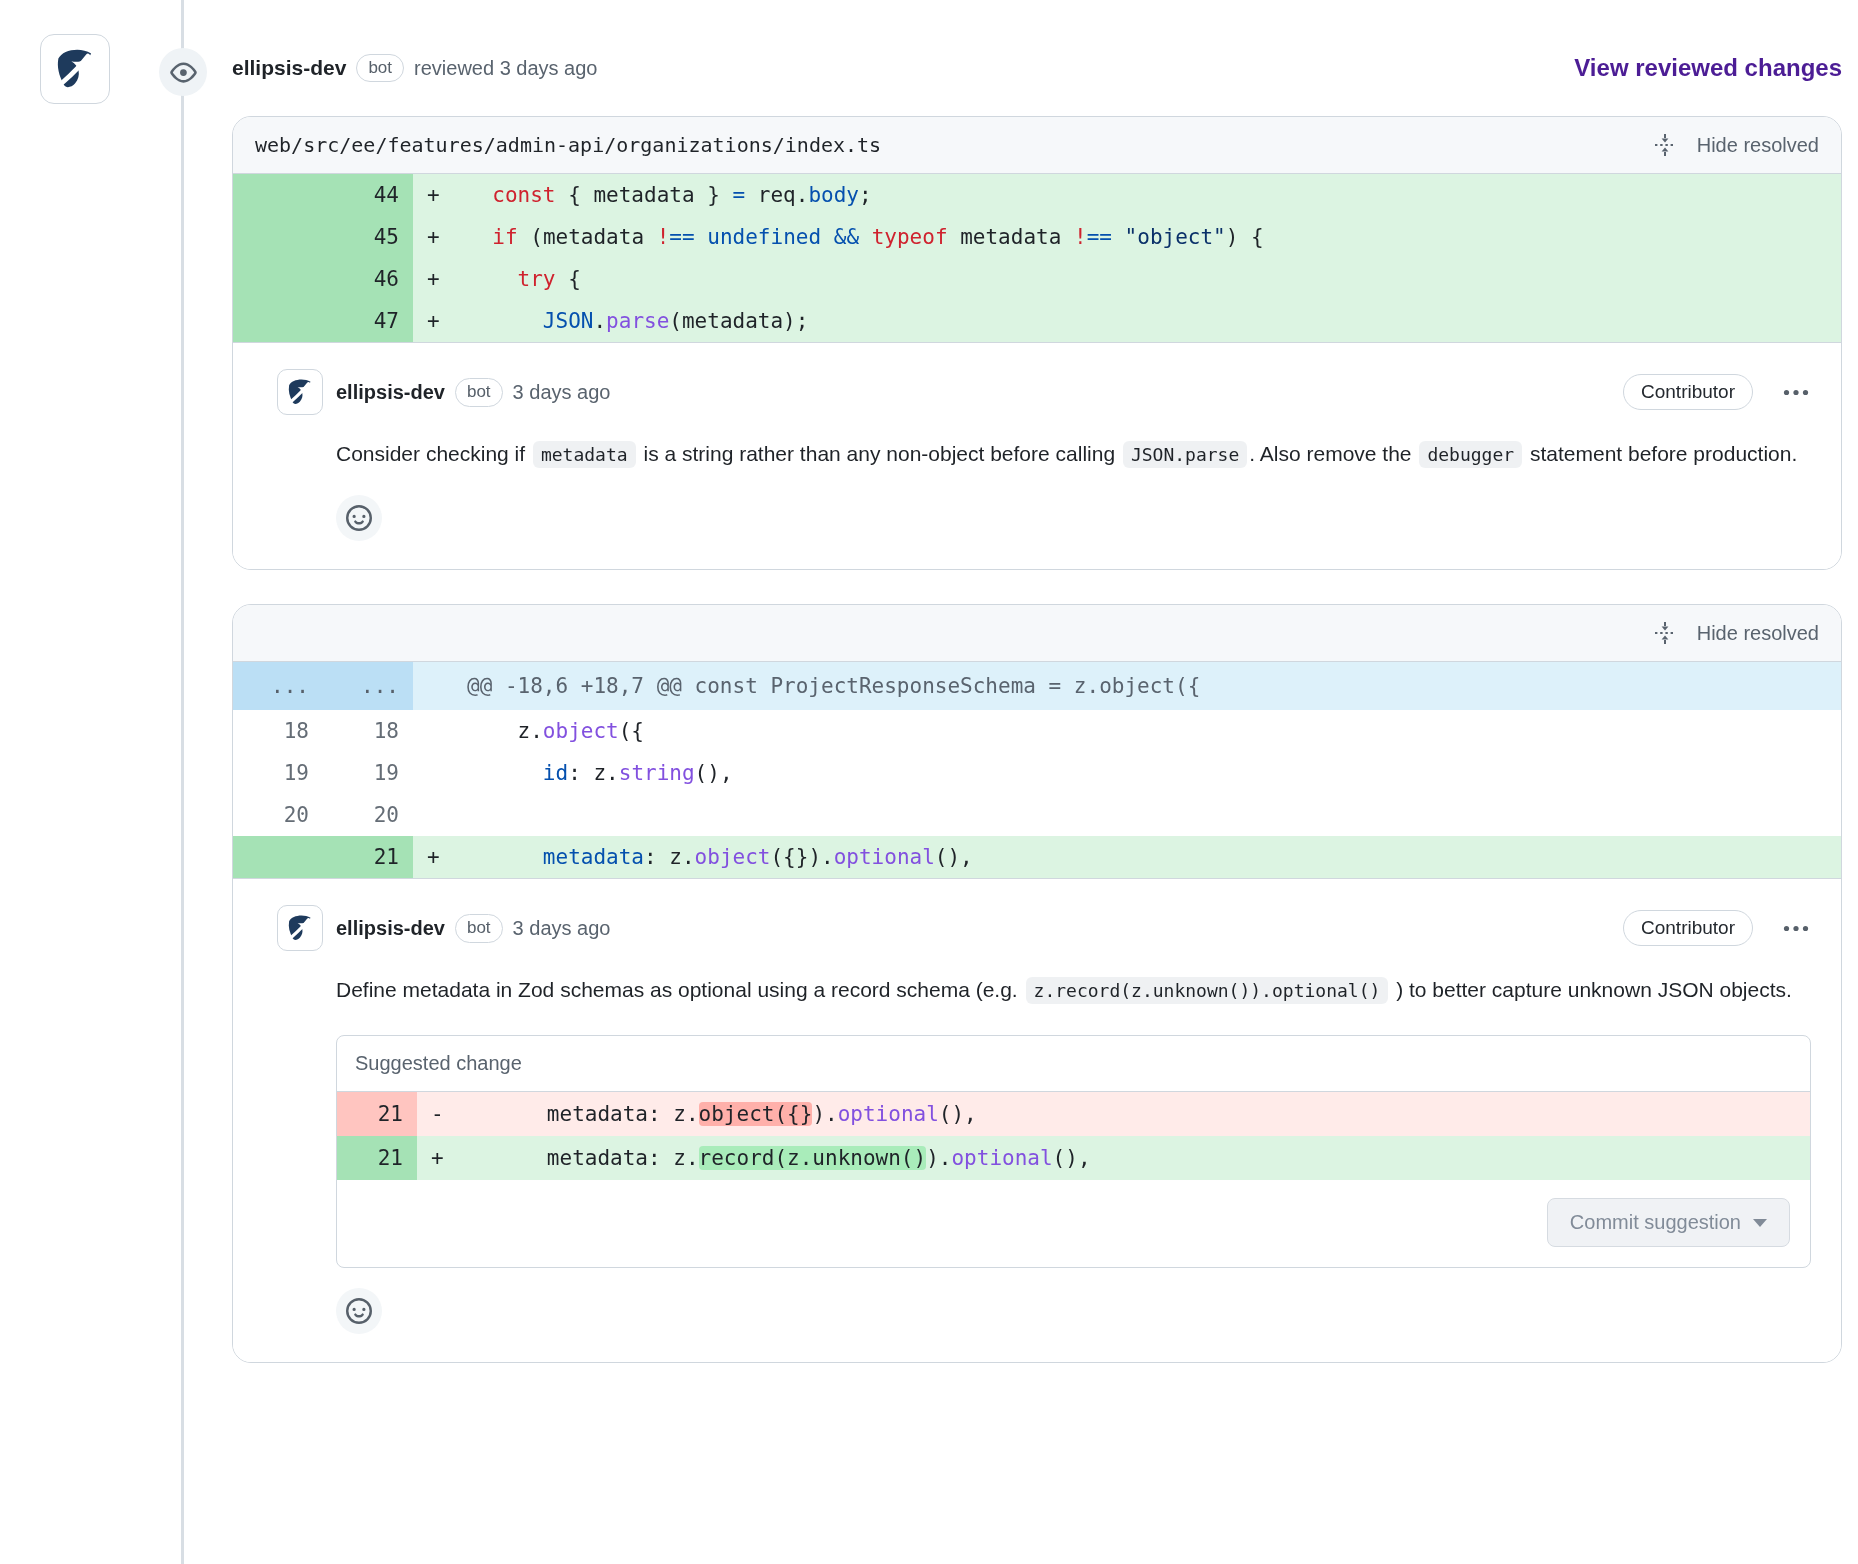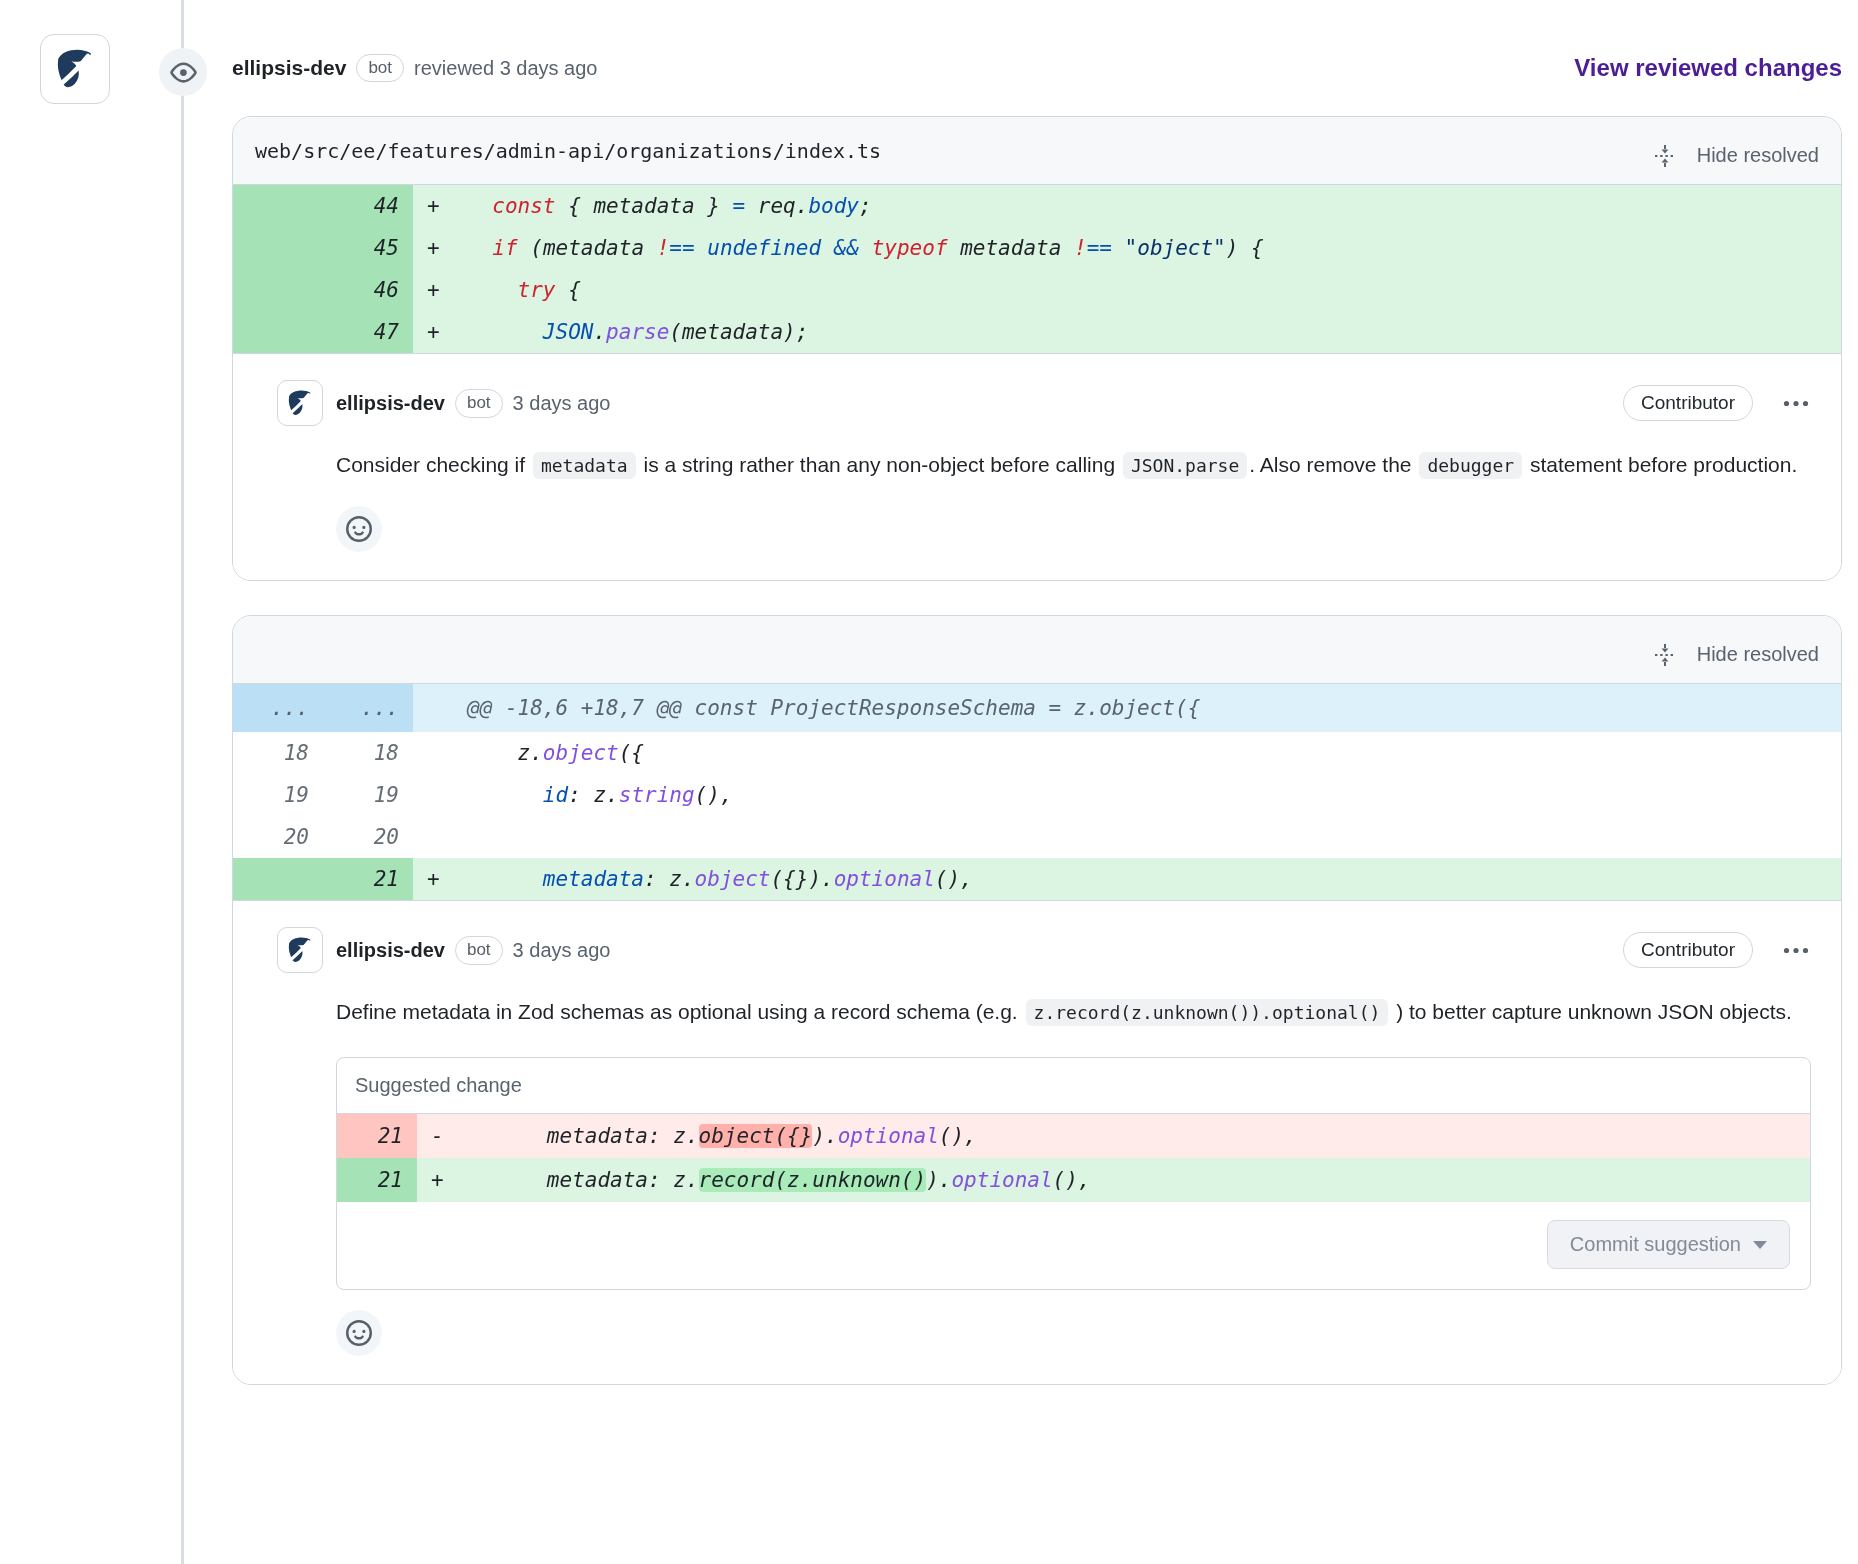--- a/index.html
+++ b/index.html
@@ -41,27 +41,27 @@
     position:relative; z-index:1;
     margin:34px 16px 0 232px;
     border:1px solid #d0d7de; border-radius:19px; background:#fff; overflow:hidden;
   }
   .file-header {
     display:flex; align-items:center; background:#f6f8fa;
     border-bottom:1px solid #d0d7de; padding:16px 22px;
   }
   .file-path { font-family:"DejaVu Sans Mono", monospace; font-size:20px; color:#1f2328; cursor:pointer; }
   .hide-btn {
-    margin-left:auto; display:flex; gap:20px;
+    margin-left:auto; display:flex; align-items:center; gap:20px;
     background:none; border:none; color:#59636e; font-size:20px; cursor:pointer;
-    font-family:"Liberation Sans", sans-serif; padding:0;margin-top:11px;
-  }
-
-  
-  .diff { font-family:"DejaVu Sans Mono", monospace; font-size:21px;font-style:italic; }
+    font-family:"Liberation Sans", sans-serif; padding:0;
+  }
+
+  
+  .diff { font-family:"DejaVu Sans Mono", monospace; font-size:21px; }
   .drow { display:flex; height:42px; line-height:42px; }
   .gut { width:90px; flex:none; text-align:right; padding-right:14px; color:#1f2328; }
   .sign { width:46px; flex:none; padding-left:14px; color:#1f2328; }
   .code { flex:1; white-space:pre; padding-left:8px; overflow:hidden; }
   .drow.add { background:#dcf4e2; }
   .drow.add .gut { background:#a5e2b5; }
   .drow.ctx { background:#ffffff; }
   .drow.ctx .gut { color:#656d76; }
   .drow.hunk { background:#ddf1fa; color:#59636e; height:48px; line-height:48px; }
   .drow.hunk .gut { background:#bbdff5; color:#57606a; }

